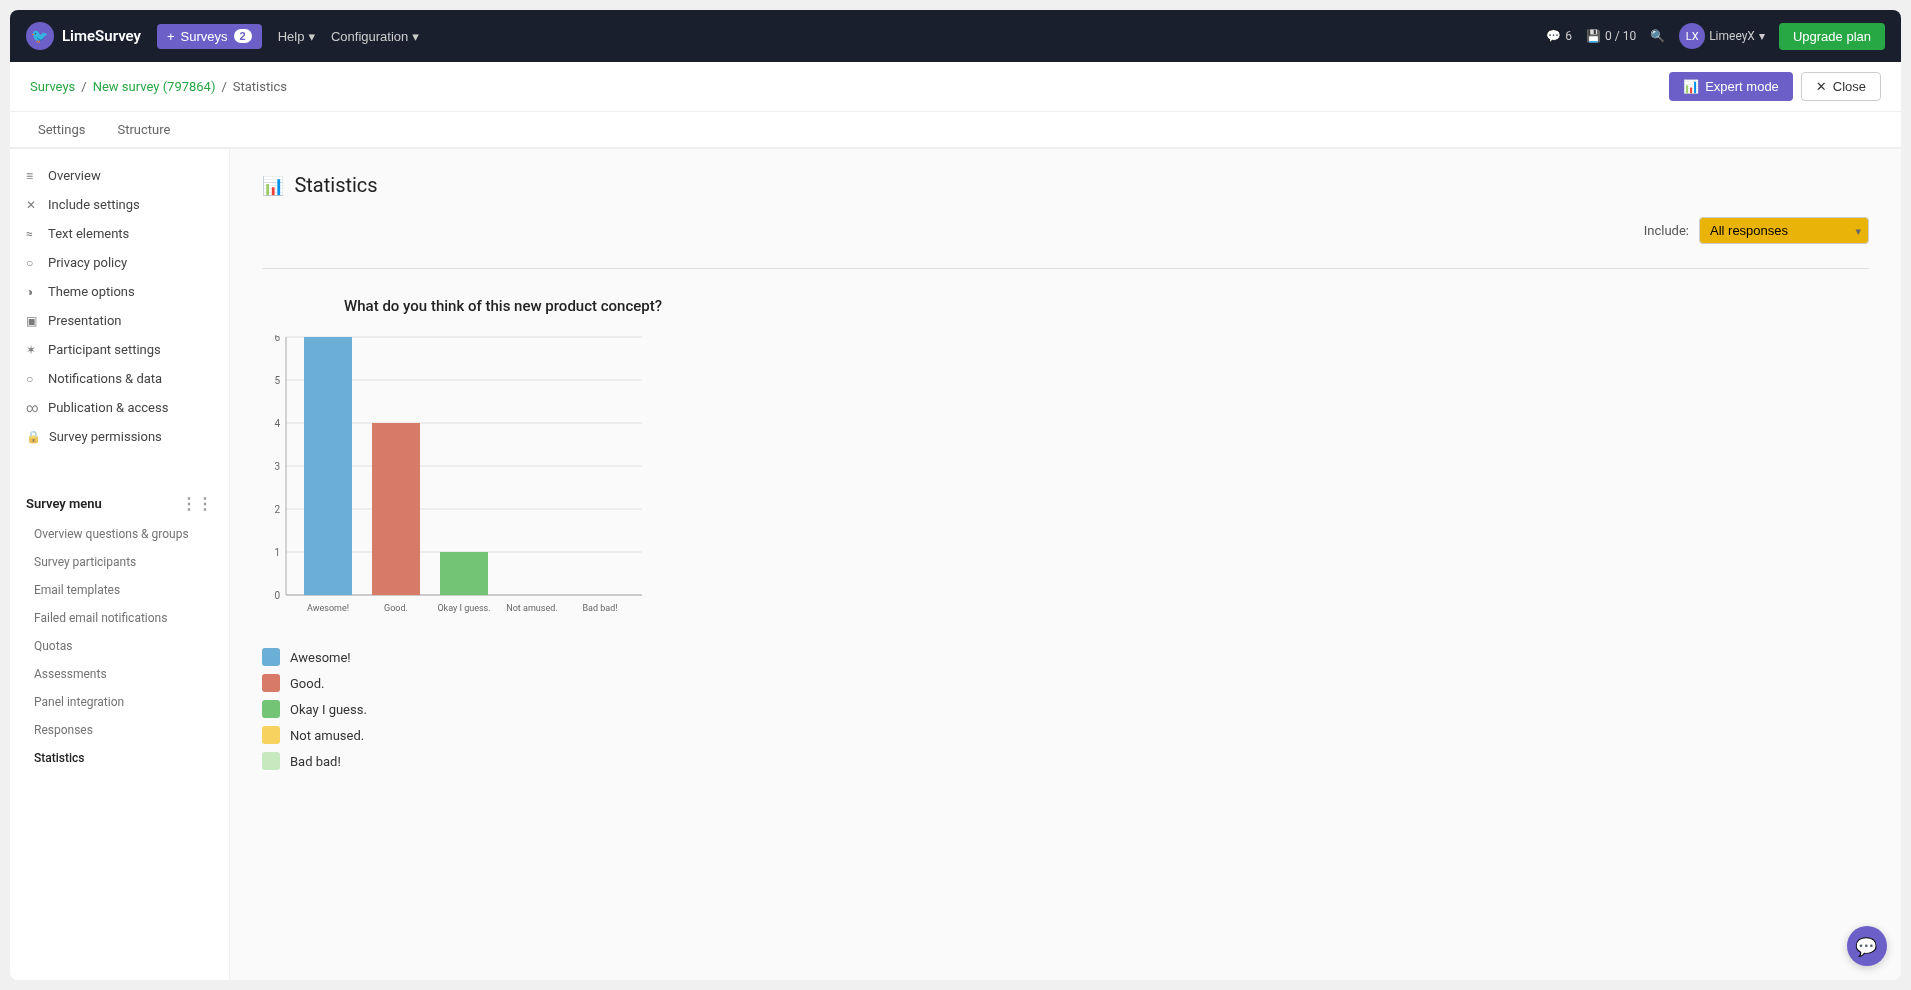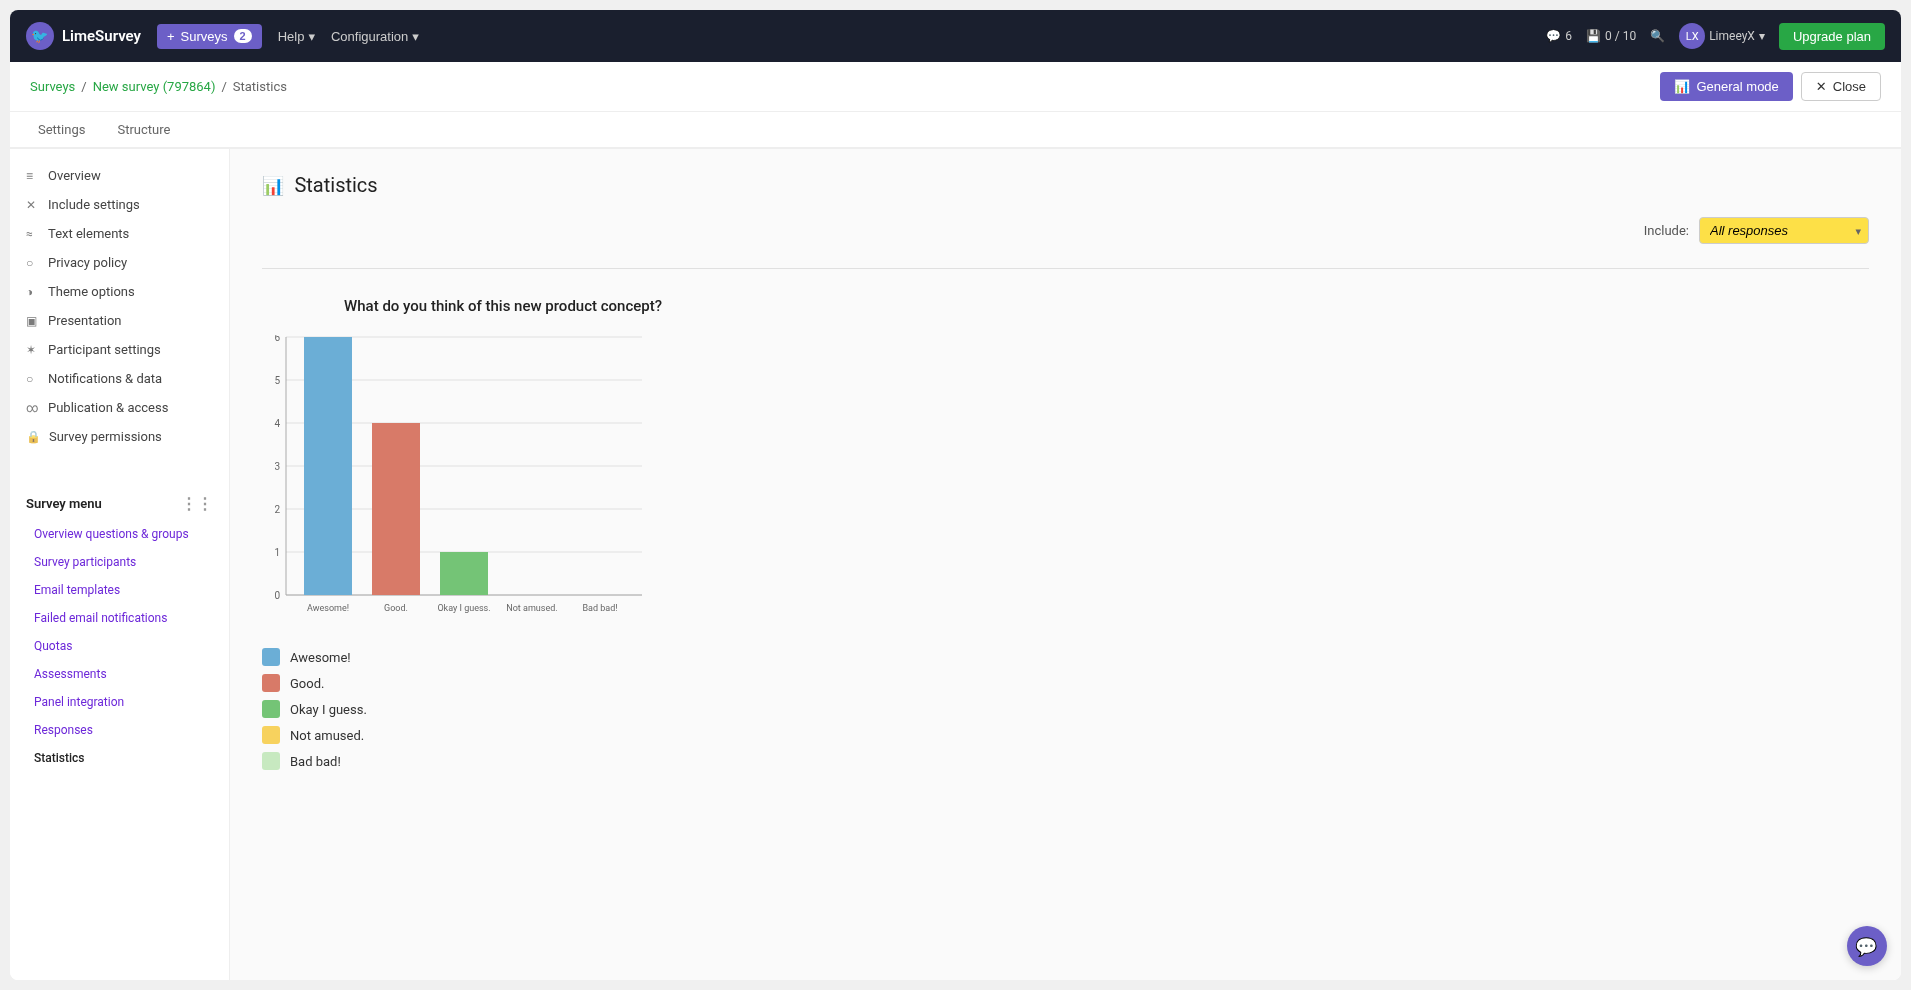--- a/index.html
+++ b/index.html
@@ -214,21 +214,21 @@
       font-size: 13px;
     }
     .sidebar-item.section-header {
       font-weight: 600;
       color: #222;
       font-size: 13px;
       margin-top: 36px;
     }
     .sidebar-item.sub-item {
       padding-left: 24px;
-      color: #6d28d9;
+      color: #737373;
       font-size: 12px;
     }
     .sidebar-item.active {
       color: #222;
       font-weight: 500;
     }
     .sidebar-icon {
       font-size: 12px;
       opacity: 0.7;
       min-width: 14px;
@@ -271,24 +271,23 @@
     .filter-label {
       color: #555;
       font-size: 13px;
     }
     .filter-select {
       border: 1px solid #ccc;
       border-radius: 4px;
       padding: 5px 30px 5px 10px;
       font-size: 13px;
       appearance: none;
-      background: #fde047;
+      background: #eab308;
       cursor: pointer;
       min-width: 140px;
-      font-style: italic;
     }
     .select-wrapper {
       position: relative;
     }
     .select-wrapper::after {
       content: '▾';
       position: absolute;
       right: 8px;
       top: 50%;
       transform: translateY(-50%);
@@ -409,21 +408,21 @@
     <div class="breadcrumb">
       <a href="#">Surveys</a>
       <span>/</span>
       <a href="#">New survey (797864)</a>
       <span>/</span>
       <span class="breadcrumb-current">Statistics</span>
     </div>
     <div class="breadcrumb-actions">
       <button class="expert-mode-btn">
         <span>📊</span>
-        <span>General mode</span>
+        <span>Expert mode</span>
       </button>
       <button class="close-btn">
         <span>✕</span>
         <span>Close</span>
       </button>
     </div>
   </div>
 
   <div class="tabs-bar">
     <div class="tab">Settings</div>

